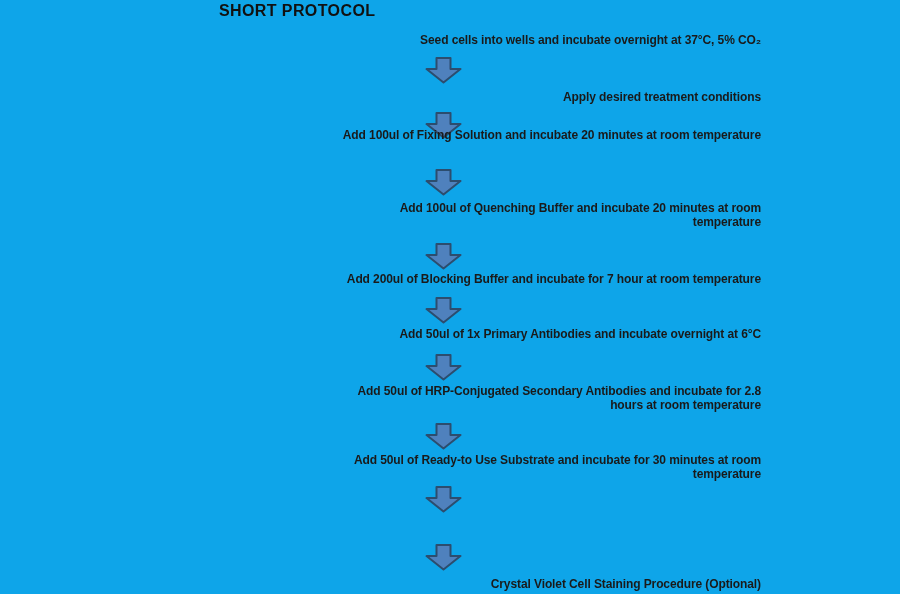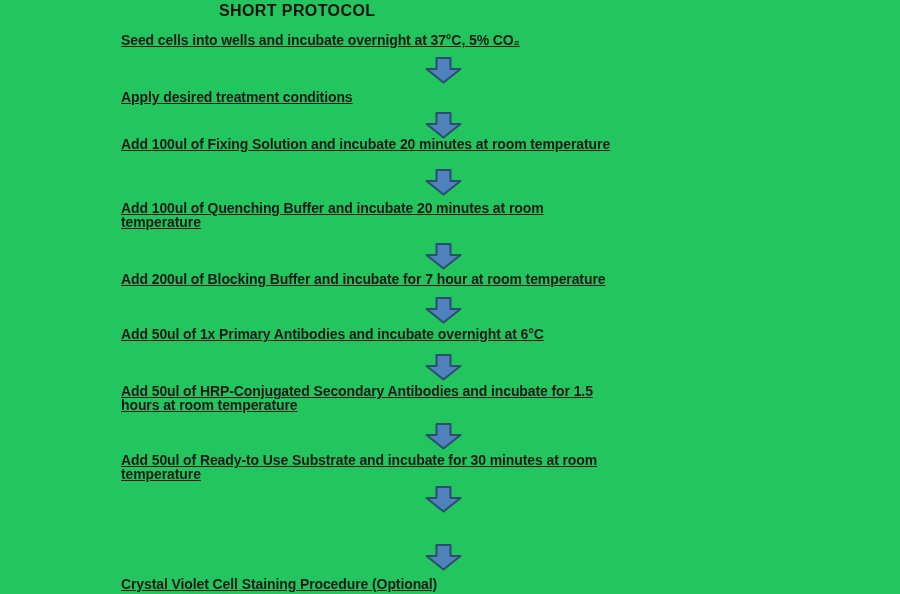--- a/index.html
+++ b/index.html
@@ -5,45 +5,44 @@
   html, body {
     margin: 0;
     padding: 0;
     background: #ffffff;
     font-family: "Liberation Sans", sans-serif;
   }
   #canvas {
     position: relative;
     width: 900px;
     height: 594px;
-    background: #22c55e;
+    background: #0ea5e9;
     overflow: hidden;
   }
   .title {
     position: absolute;
     left: 219px;
     top: 2px;
     font-size: 16px;
     font-weight: bold;
     color: #111111;
     letter-spacing: 0.4px;
     white-space: nowrap;
   }
   .step {
     position: absolute;
     left: 121px;
     width: 640px;
-    text-align: left;
-    font-size: 14px;
+    text-align: right;
+    font-size: 12px;
     font-weight: bold;
     color: #1a1a1a;
     letter-spacing: -0.1px;
     line-height: 14px;
     white-space: pre-line;
-    text-decoration: underline;
   }
   .arrow {
     position: absolute;
     left: 425px;
     width: 37px;
     height: 27px;
   }
   .arrow svg { display: block; width: 37px; height: 27px; }
 </style>
 </head>
@@ -62,21 +61,21 @@
   </div>
 
   <div class="step" style="top:90px">Apply desired treatment conditions</div>
 
   <div class="arrow" style="top:112px">
     <svg viewBox="0 0 37 27">
         <path d="M11.5 1 H25.5 V12 H35.5 L18.5 25.5 L1.5 12 H11.5 Z" stroke-width="2" stroke-linejoin="round" fill="#4f81bd" stroke="#2c4d6e"></path>
       </svg>
   </div>
 
-  <div class="step" style="top:137px">Add 100ul of Fixing Solution and incubate 20 minutes at room temperature</div>
+  <div class="step" style="top:128px">Add 100ul of Fixing Solution and incubate 20 minutes at room temperature</div>
 
   <div class="arrow" style="top:169px">
     <svg viewBox="0 0 37 27">
         <path d="M11.5 1 H25.5 V12 H35.5 L18.5 25.5 L1.5 12 H11.5 Z" stroke-width="2" stroke-linejoin="round" fill="#4f81bd" stroke="#2c4d6e"></path>
       </svg>
   </div>
 
   <div class="step" style="top:201px">Add 100ul of Quenching Buffer and incubate 20 minutes at room
 temperature</div>
 
@@ -95,21 +94,21 @@
   </div>
 
   <div class="step" style="top:327px">Add 50ul of 1x Primary Antibodies and incubate overnight at 6°C</div>
 
   <div class="arrow" style="top:354px">
     <svg viewBox="0 0 37 27">
         <path d="M11.5 1 H25.5 V12 H35.5 L18.5 25.5 L1.5 12 H11.5 Z" stroke-width="2" stroke-linejoin="round" fill="#4f81bd" stroke="#2c4d6e"></path>
       </svg>
   </div>
 
-  <div class="step" style="top:384px">Add 50ul of HRP-Conjugated Secondary Antibodies and incubate for 1.5
+  <div class="step" style="top:384px">Add 50ul of HRP-Conjugated Secondary Antibodies and incubate for 2.8
 hours at room temperature</div>
 
   <div class="arrow" style="top:423px">
     <svg viewBox="0 0 37 27">
         <path d="M11.5 1 H25.5 V12 H35.5 L18.5 25.5 L1.5 12 H11.5 Z" stroke-width="2" stroke-linejoin="round" fill="#4f81bd" stroke="#2c4d6e"></path>
       </svg>
   </div>
 
   <div class="step" style="top:453px">Add 50ul of Ready-to Use Substrate and incubate for 30 minutes at room
 temperature</div>

